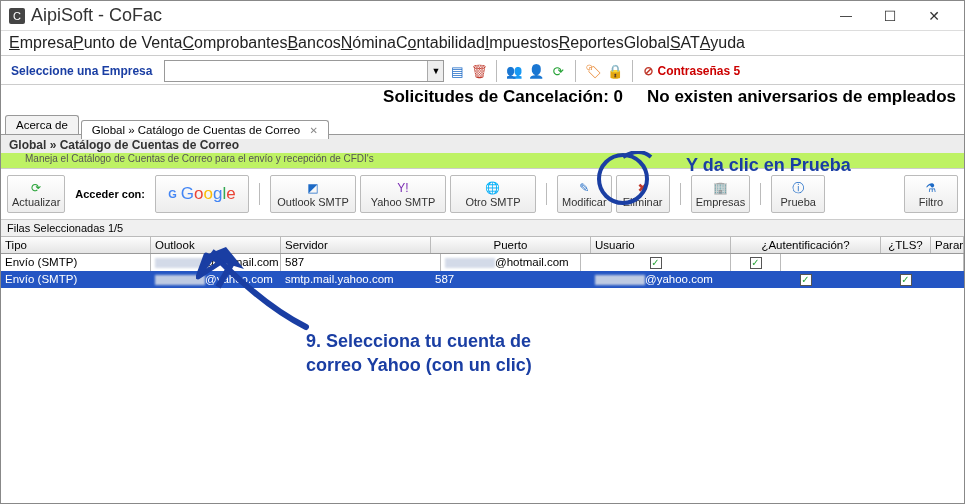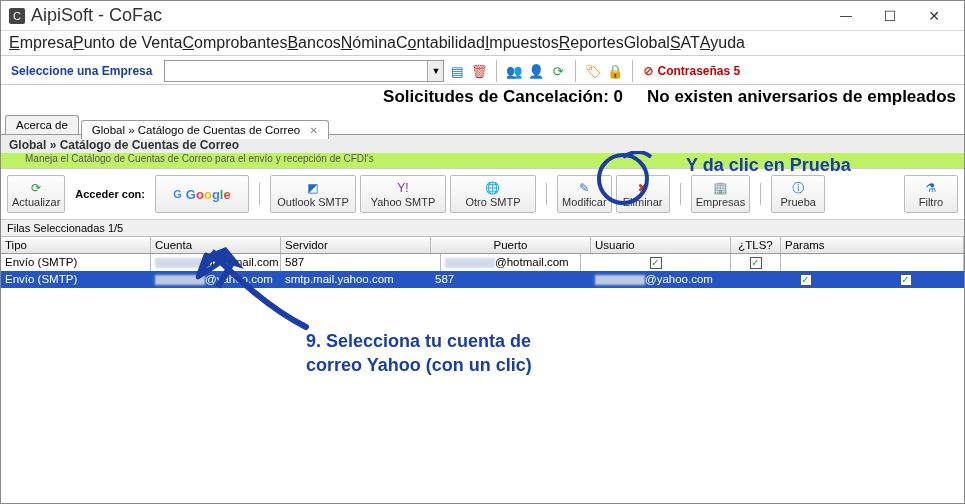--- a/index.html
+++ b/index.html
@@ -27,21 +27,21 @@
   .tab.active { background:#fff; position:relative; top:5px; }
   .tab .x { margin-left:6px; color:#888; font-size:10px;}
   .strip1 { background:#ededed; padding:3px 8px 1px 8px; font-size:12px; font-weight:bold; color:#333;}
   .strip2 { background:#bef264; padding:0 8px 4px 24px; font-size:10px; color:#555; border-bottom:1px solid #ccc;}
   .toolbar { display:flex; align-items:center; gap:4px; padding:6px 6px; border-bottom:1px solid #ccc; background:#fff;}
   .tb-btn { min-width:54px; height:38px; border:1px solid #bbb; border-radius:2px; background:linear-gradient(#fff,#ededed); display:flex; flex-direction:column; align-items:center; justify-content:center; font-size:11px; color:#333; padding:2px 4px; cursor:pointer;}
   .tb-btn .ico { width:16px; height:16px; display:flex; align-items:center; justify-content:center; font-size:12px;}
   .tb-wide { min-width:86px; }
   .tb-login { font-weight:bold; font-size:11px; margin:0 6px; }
   .tb-google { min-width:94px; display:flex; flex-direction:row; gap:4px; align-items:center; height:38px;}
-  .ggl { font-weight:bold; font-size:13px; }
+  .ggl { font-weight:normal; font-size:17px; }
   .g1{color:#4285F4}.g2{color:#EA4335}.g3{color:#FBBC05}.g4{color:#34A853}
   .spacer { flex:1; }
   .ico-green { color:#2aa43a; }
   .ico-blue { color:#1d6ac6; }
   .ico-red { color:#c0392b; }
   .ico-purple { color:#7b2db3; }
   .ico-orange { color:#e67e22; }
   .fil-line { background:#f0f0f0; padding:2px 6px; font-size:11px; border-bottom:1px solid #bbb; }
   .grid { width:100%; font-size:11.5px; }
   .grid-head { display:flex; background:linear-gradient(#fdfdfd,#e5e5e5); border-bottom:1px solid #999;}
@@ -183,24 +183,25 @@
     <span class="ico ico-blue">⚗</span>
     <span>Filtro</span>
   </button>
 </div>
 
 <div class="fil-line">Filas Seleccionadas  1/5</div>
 
 <div class="grid">
   <div class="grid-head">
     <div class="c-tipo">Tipo</div>
-    <div class="c-cuenta">Cuenta</div>
+    <div class="c-cuenta">Outlook</div>
     <div class="c-serv">Servidor</div>
     <div class="c-port" style="text-align:center">Puerto</div>
     <div class="c-usr">Usuario</div>
+    <div class="c-auth">¿Autentificación?</div>
     <div class="c-tls">¿TLS?</div>
     <div class="c-par">Params</div>
   </div>
   <div class="grid-row">
     <div class="c-tipo">Envío (SMTP)</div>
     <div class="c-cuenta"><span class="blur-bar"></span><span>@hotmail.com</span></div>
     <div class="c-port">587</div>
     <div class="c-usr"><span class="blur-bar"></span><span>@hotmail.com</span></div>
     <div class="c-auth"><span class="chk">✓</span></div>
     <div class="c-tls"><span class="chk">✓</span></div>

